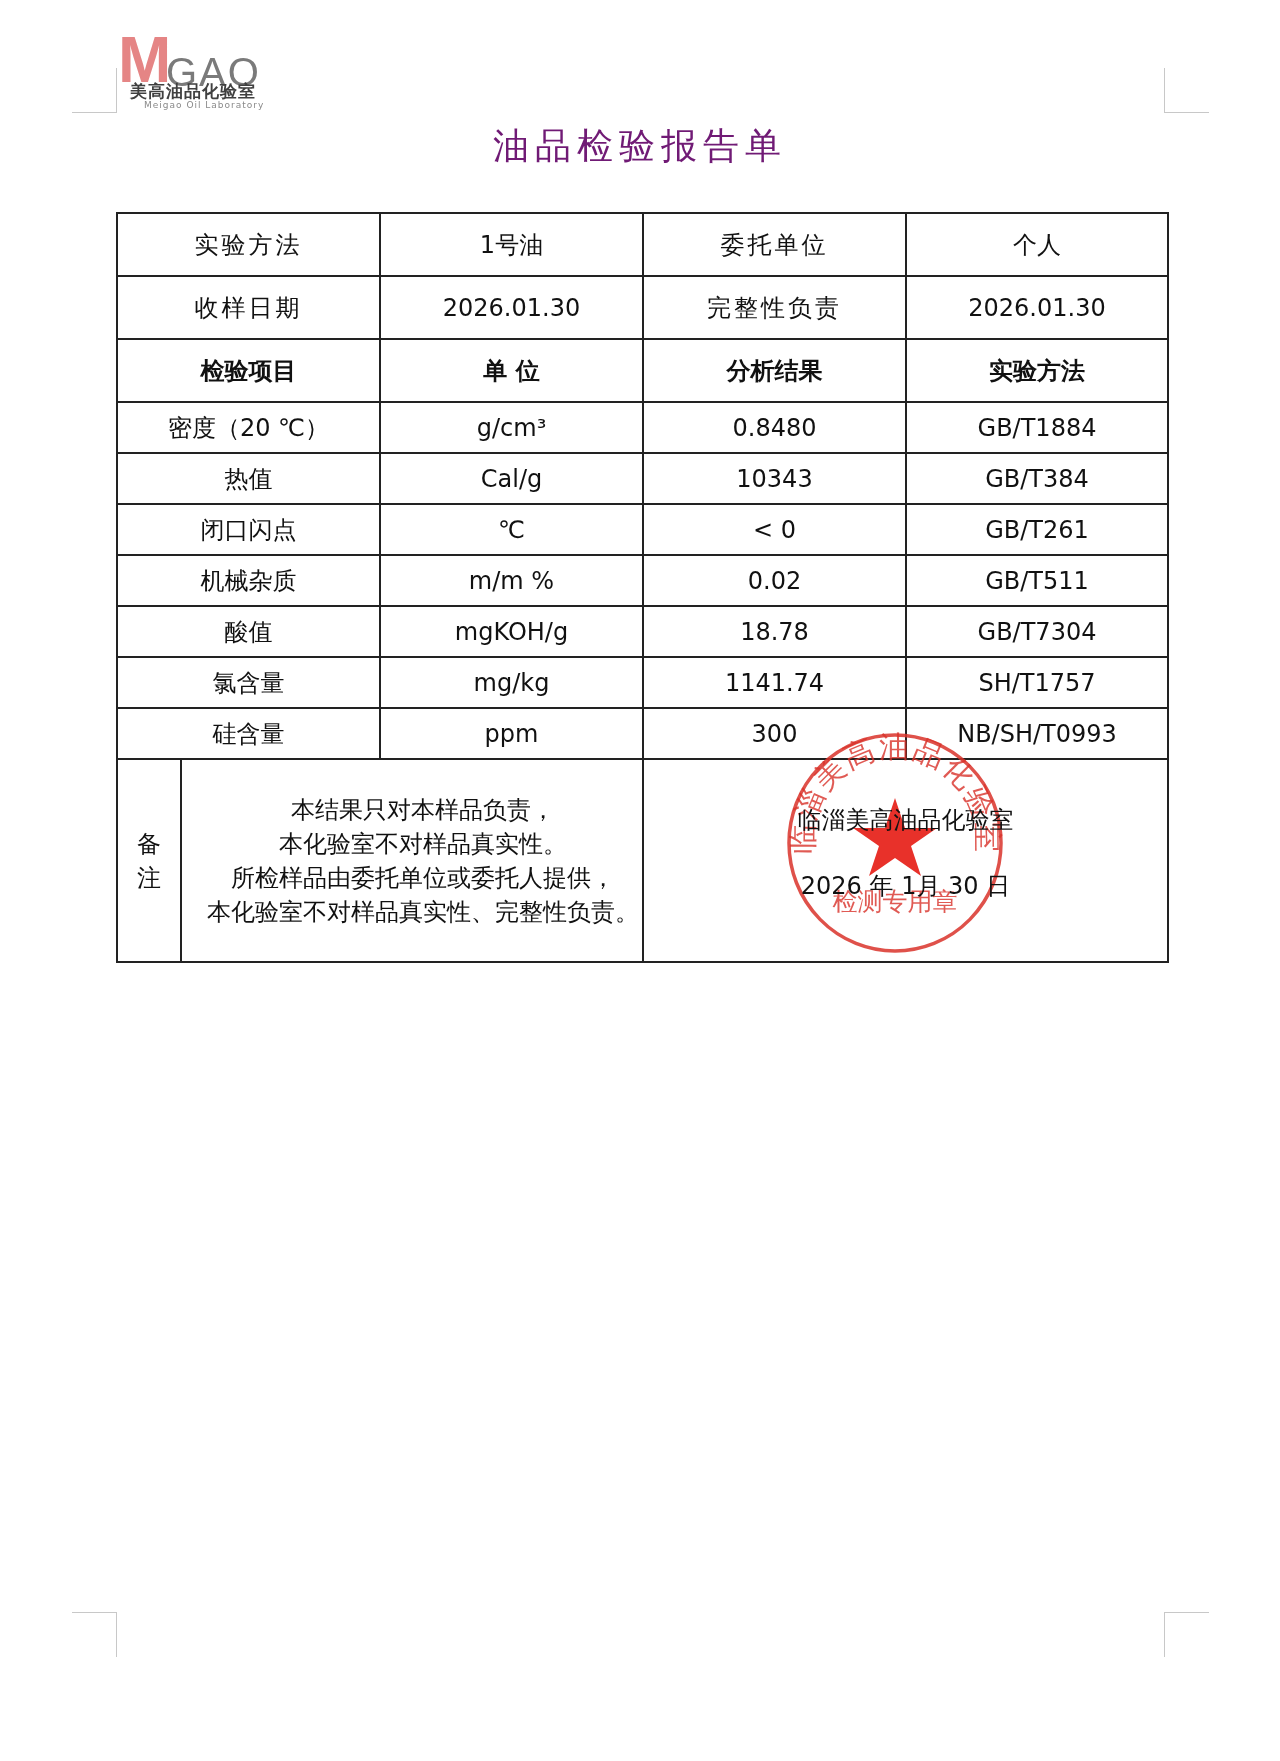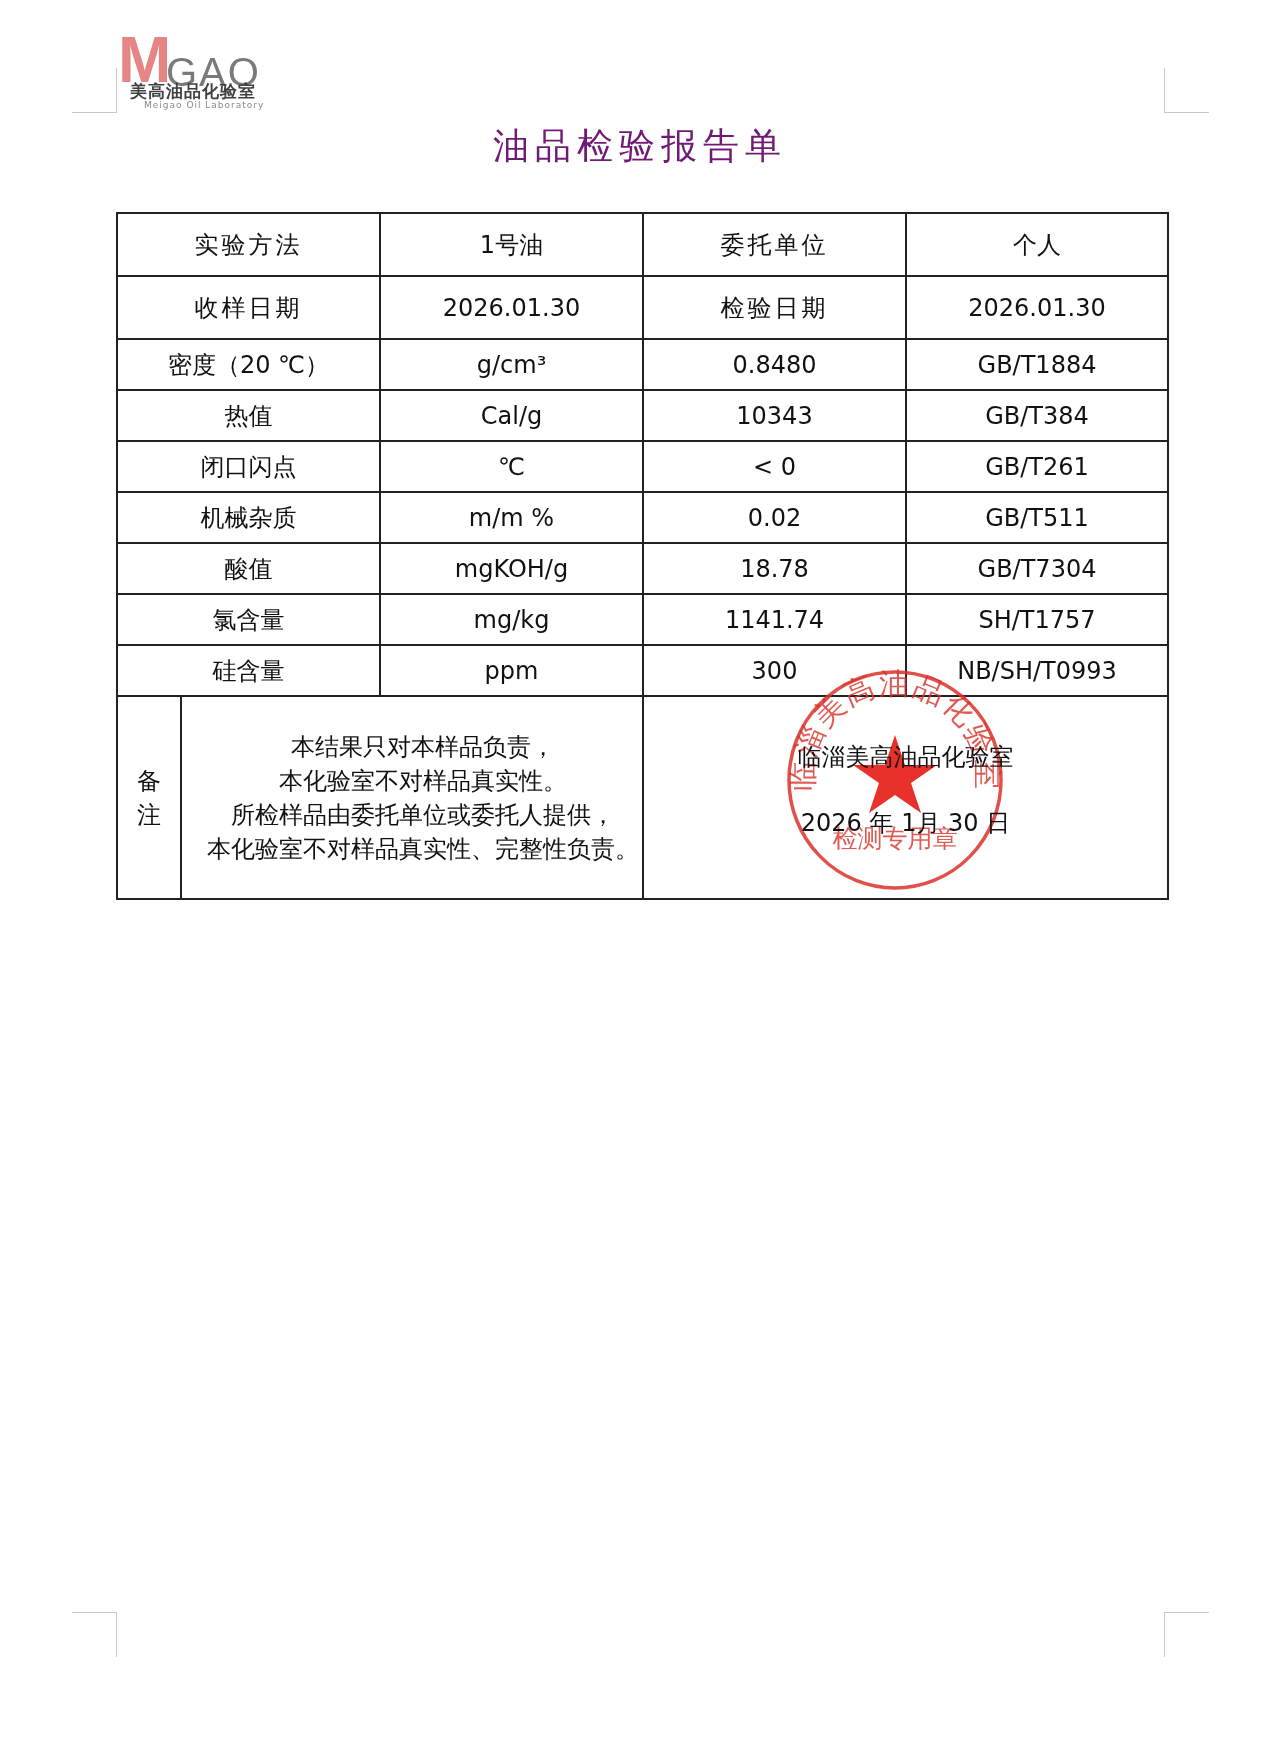--- a/index.html
+++ b/index.html
@@ -64,22 +64,28 @@
   <tbody>
       <tr class="r-info">
     <td colspan="2" class="label-cn">实验方法</td>
     <td>1号油</td>
     <td class="label-cn">委托单位</td>
     <td>个人</td>
   </tr>
   <tr class="r-info">
     <td colspan="2" class="label-cn">收样日期</td>
     <td>2026.01.30</td>
-    <td class="label-cn">检验日期</td>
+    <td class="label-cn">完整性负责</td>
     <td>2026.01.30</td>
+  </tr>
+  <tr class="r-head">
+    <td colspan="2">检验项目</td>
+    <td>单 位</td>
+    <td>分析结果</td>
+    <td>实验方法</td>
   </tr>
   <tr class="r-data">
     <td colspan="2">密度（20 ℃）</td>
     <td>g/cm³</td>
     <td>0.8480</td>
     <td>GB/T1884</td>
   </tr>
   <tr class="r-data">
     <td colspan="2">热值</td>
     <td>Cal/g</td>

